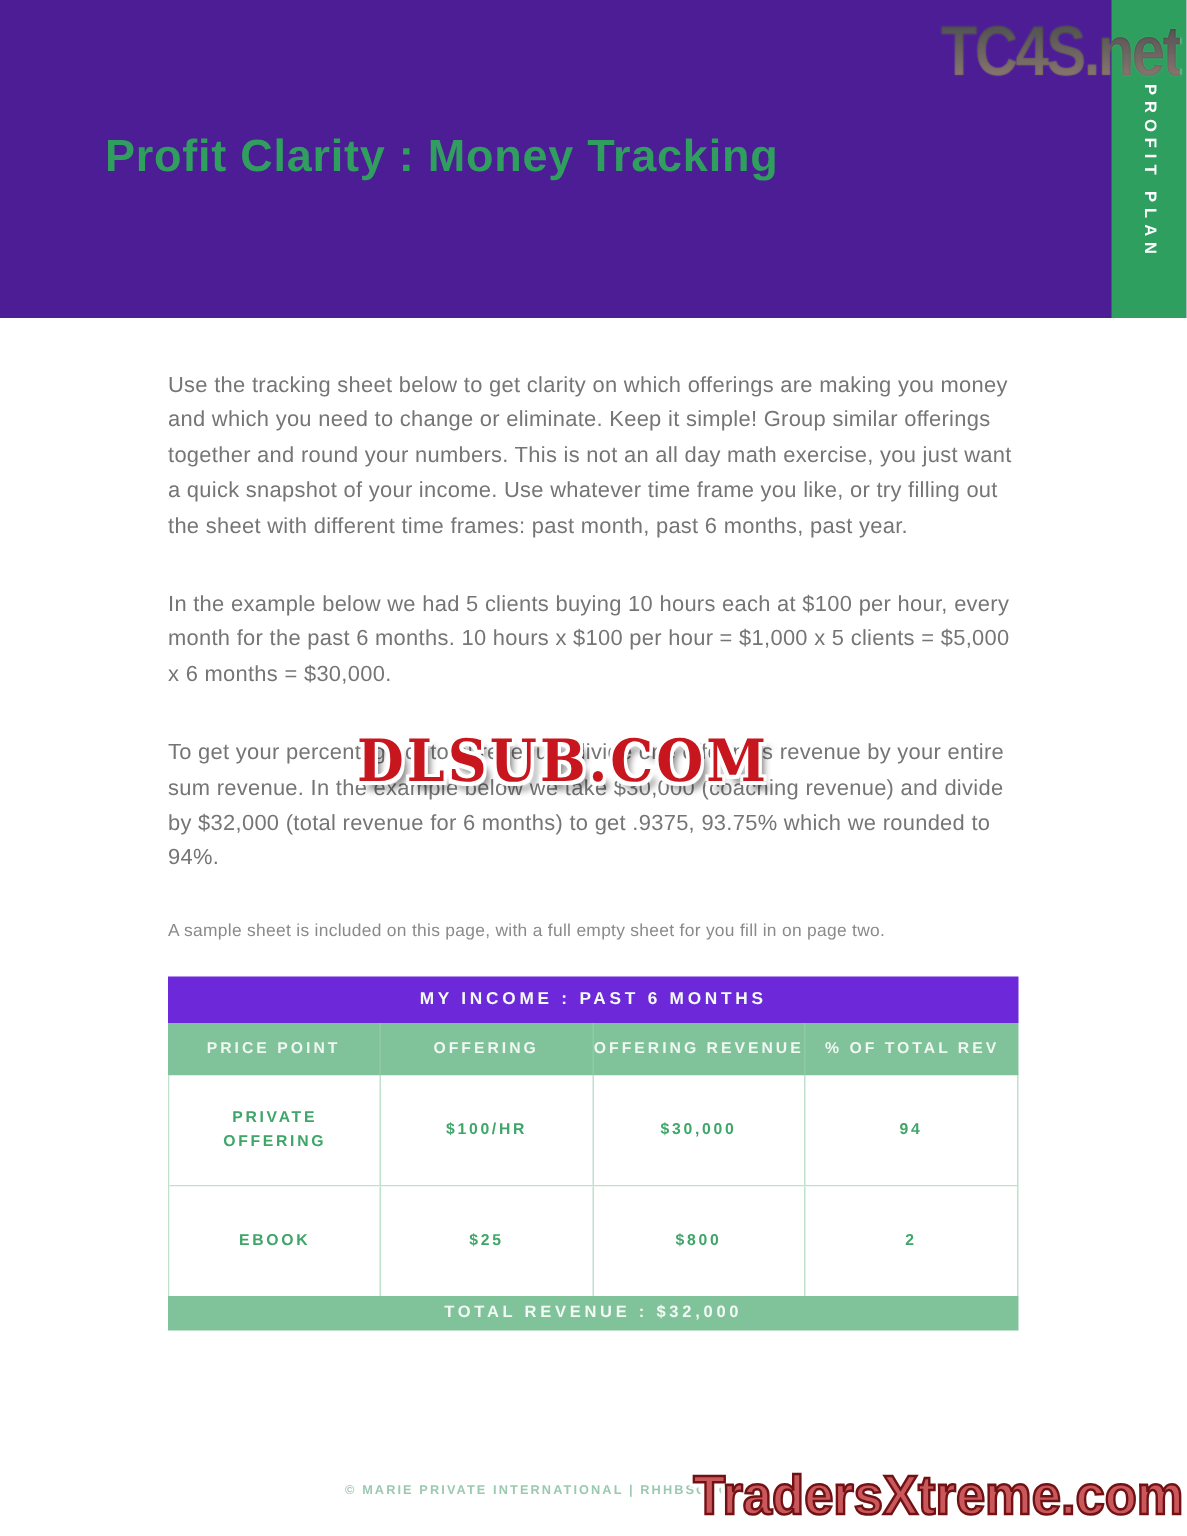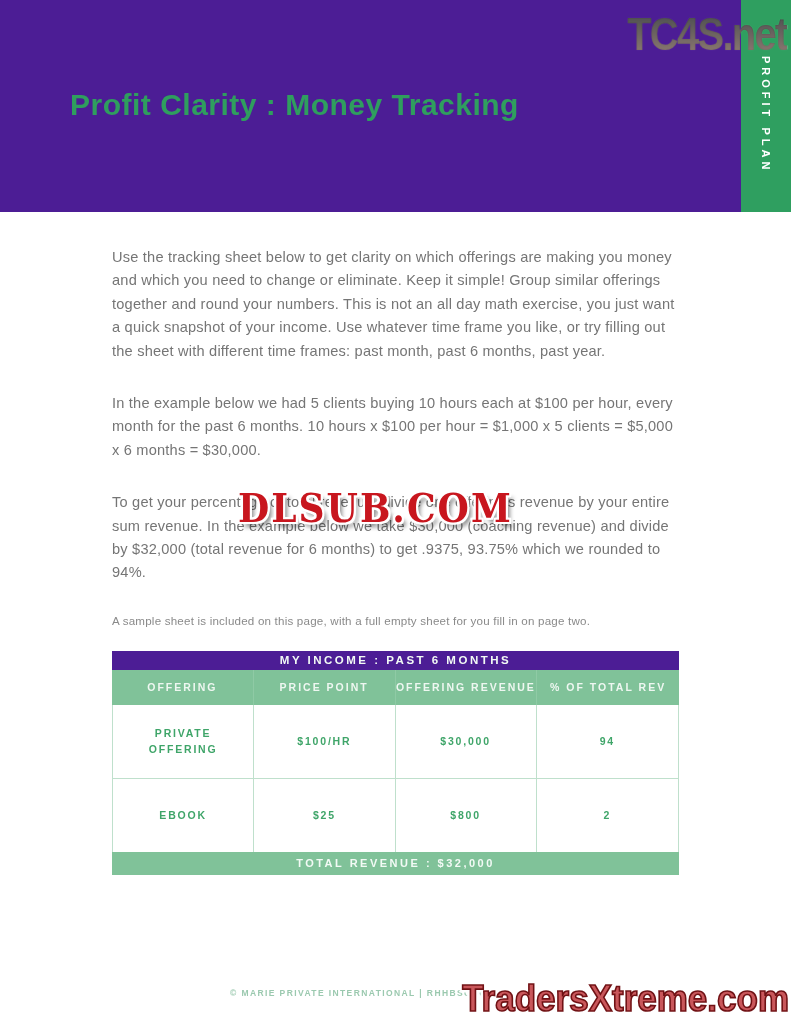--- a/index.html
+++ b/index.html
@@ -77,21 +77,21 @@
   }
   .content p:first-child{margin-top:34px;}
   .sample-note{
     font-size:11.6px;color:#8a8a8a;letter-spacing:.2px;
     margin:3px 0 24px 0;
   }
 
   
   .income-table{width:567px;}
   .tbl-title{
-    height:19px;background:#4c1d95;color:#f2faf5;
+    height:31px;background:#6d28d9;color:#f2faf5;
     display:flex;align-items:center;justify-content:center;
     font-size:11.5px;font-weight:bold;letter-spacing:2.5px;
   }
   .tbl-head{
     height:35px;background:#80c299;
     display:grid;grid-template-columns:repeat(4,1fr);
   }
   .tbl-head .th{
     display:flex;align-items:center;justify-content:center;
     color:#eef7f1;font-size:10.5px;font-weight:bold;letter-spacing:2px;
@@ -140,22 +140,22 @@
 
   <div class="content">
     <p>Use the tracking sheet below to get clarity on which offerings are making you money and which you need to change or eliminate. Keep it simple! Group similar offerings together and round your numbers. This is not an all day math exercise, you just want a quick snapshot of your income. Use whatever time frame you like, or try filling out the sheet with different time frames: past month, past 6 months, past year.</p>
     <p>In the example below we had 5 clients buying 10 hours each at $100 per hour, every month for the past 6 months. 10 hours x $100 per hour = $1,000 x 5 clients = $5,000 x 6 months = $30,000.</p>
     <p>To get your percentage of total revenue, divide one offering's revenue by your entire sum revenue. In the example below we take $30,000 (coaching revenue) and divide by $32,000 (total revenue for 6 months) to get .9375, 93.75% which we rounded to 94%.</p>
     <div class="sample-note">A sample sheet is included on this page, with a full empty sheet for you fill in on page two.</div>
 
     <div class="income-table">
       <div class="tbl-title">MY INCOME : PAST 6 MONTHS</div>
       <div class="tbl-head">
+        <div class="th">PRICE POINT</div>
         <div class="th">OFFERING</div>
-        <div class="th">PRICE POINT</div>
         <div class="th">OFFERING REVENUE</div>
         <div class="th">% OF TOTAL REV</div>
       </div>
       <div class="tbl-body">
         <div class="tbl-row">
           <div class="td">PRIVATE OFFERING</div>
           <div class="td">$100/HR</div>
           <div class="td">$30,000</div>
           <div class="td">94</div>
         </div>

